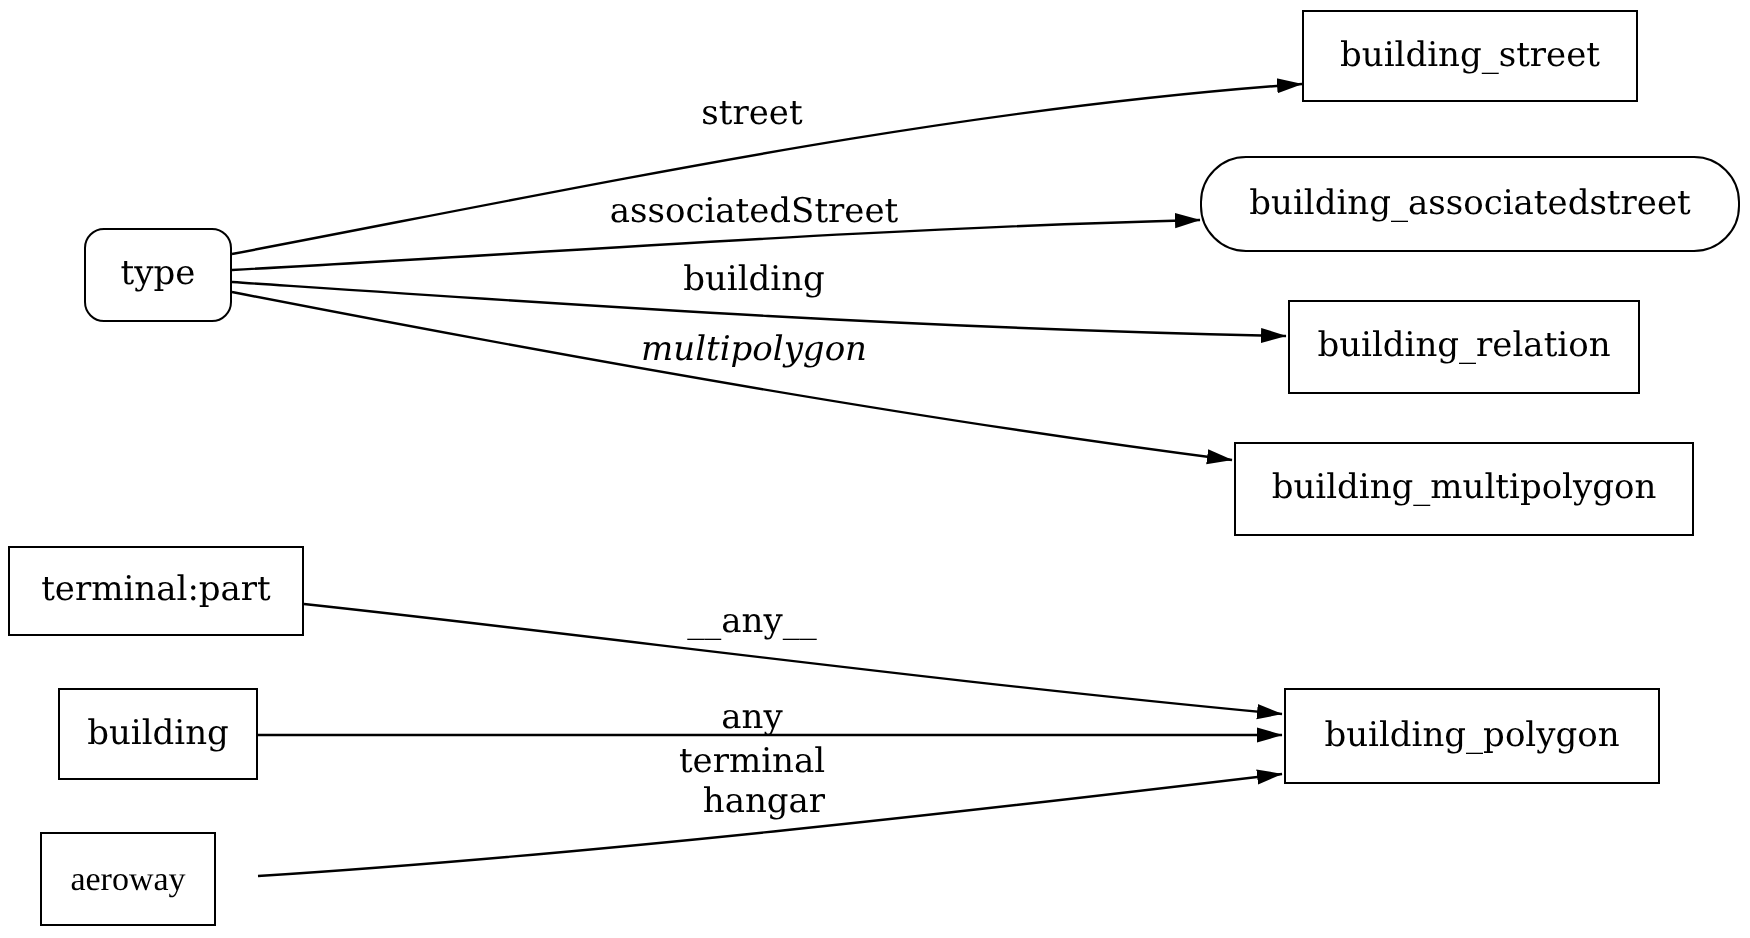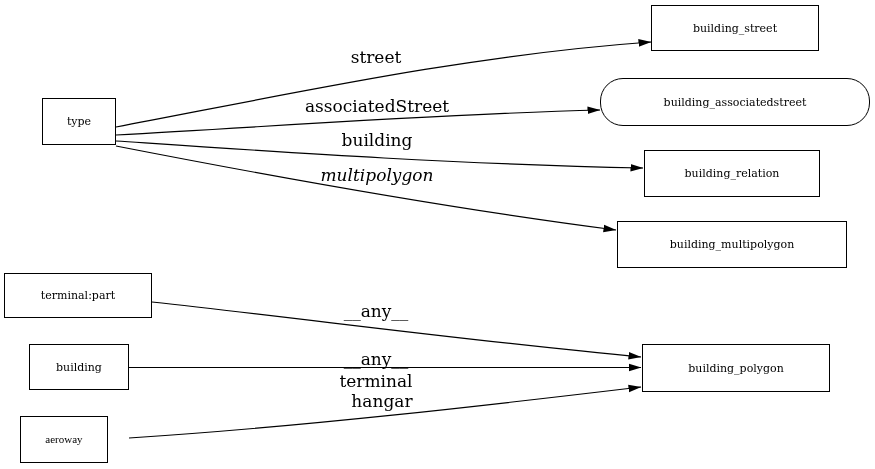--- a/index.html
+++ b/index.html
@@ -29,21 +29,21 @@
     stroke-width: 1.2;
   }
   .node {
     position: absolute;
     box-sizing: border-box;
     border: 1px solid #000000;
     background: #ffffff;
     display: flex;
     align-items: center;
     justify-content: center;
-    font-size: 11px;
+    font-size: 17px;
     line-height: 1;
     white-space: nowrap;
   }
   .edge-label {
     position: absolute;
     transform: translate(-50%, -50%);
     font-size: 17px;
     line-height: 20px;
     text-align: right;
     white-space: pre-line;
@@ -62,21 +62,21 @@
     </defs>
     <path class="edge-path" d="M116,127 C300,92 470,55 651,42" marker-end="url(#arrow)"></path>
     <path class="edge-path" d="M116,135 C280,126 440,114 600,110" marker-end="url(#arrow)"></path>
     <path class="edge-path" d="M116,141 C280,152 450,164 643,168" marker-end="url(#arrow)"></path>
     <path class="edge-path" d="M116,146 C280,178 460,210 616,230" marker-end="url(#arrow)"></path>
     <path class="edge-path" d="M152,302 C300,318 470,341 641,357" marker-end="url(#arrow)"></path>
     <path class="edge-path" d="M129,367.5 L641,367.5" marker-end="url(#arrow)"></path>
     <path class="edge-path" d="M129,438 C300,427 490,405 641,387" marker-end="url(#arrow)"></path>
   </svg>
 
-  <div class="node" style="left:42px;  top:98px; width:74px;  height:47px;">type</div>
+  <div class="node" style="left:42px;  top:114px; width:74px;  height:47px;border-radius:10px;">type</div>
 
   <div class="node" style="left:651px; top:5px;   width:168px; height:46px;">building_street</div>
 
   <div class="node" style="left:600px; top:78px;  width:270px; height:48px;border-radius:23px;">building_associatedstreet</div>
 
   <div class="node" style="left:644px; top:150px; width:176px; height:47px;">building_relation</div>
 
   <div class="node" style="left:617px; top:221px; width:230px; height:47px;">building_multipolygon</div>
 
   <div class="node" style="left:4px;   top:273px; width:148px; height:45px;">terminal:part</div>

